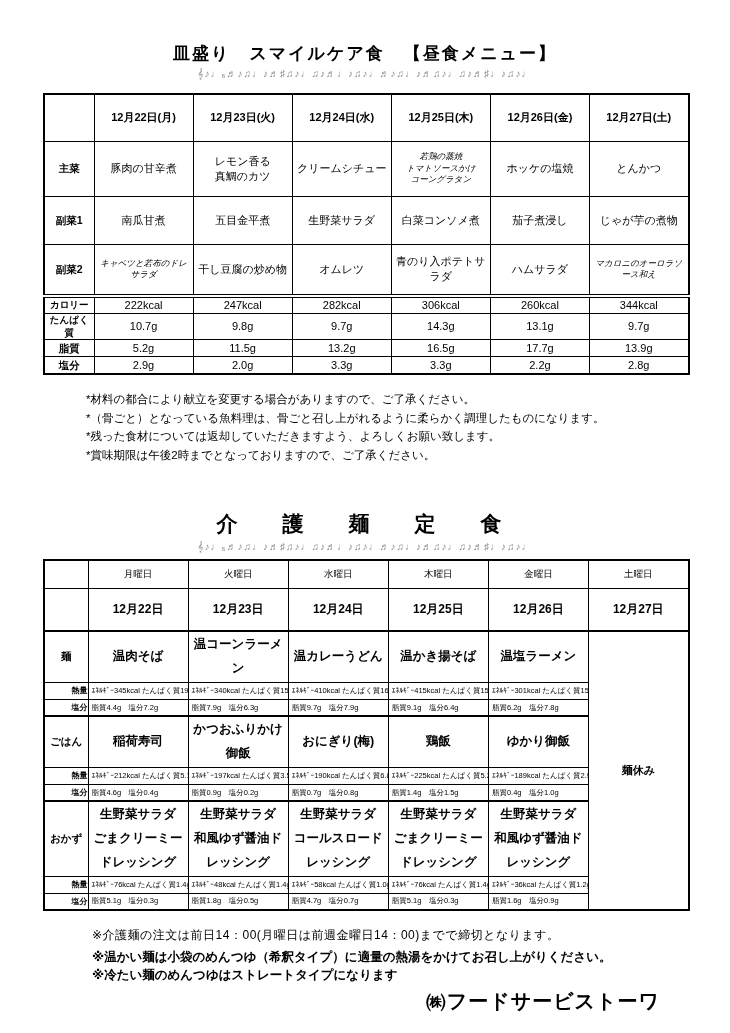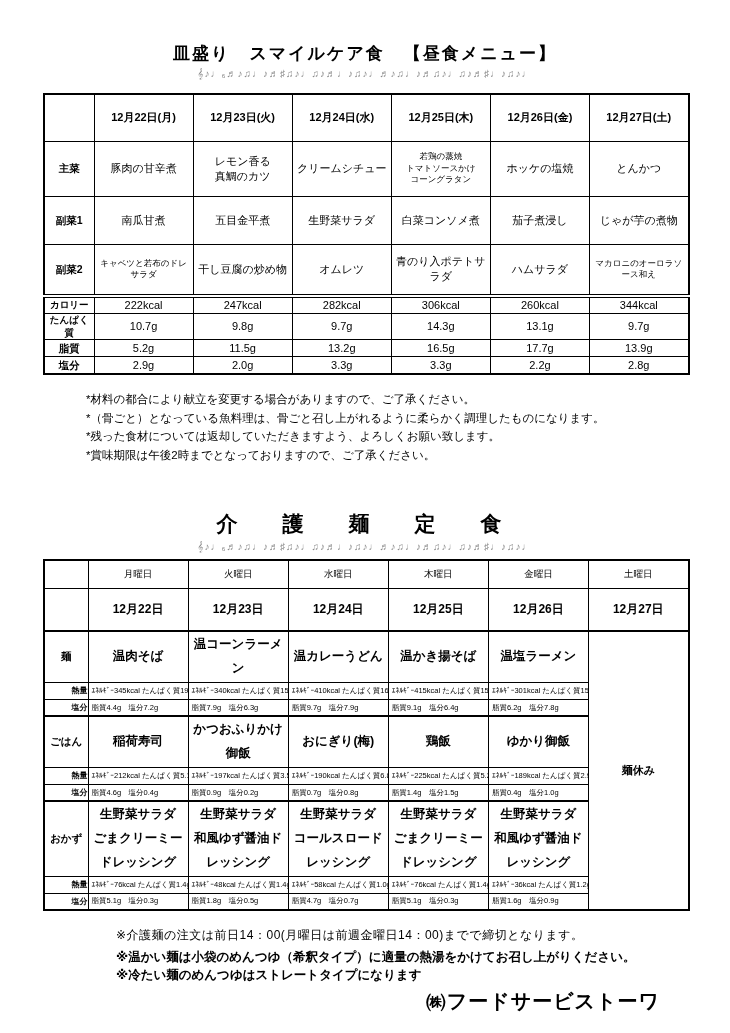--- a/index.html
+++ b/index.html
@@ -19,21 +19,21 @@
 
   
   .t1 { margin:13px 0 0 43px; width:645px; border:2px solid #000; }
   .t1 col.c-lbl { width:50px; }
   .t1 col.c-day { width:99.1px; }
   .t1 td { text-align:center; font-size:11px; line-height:1.35; white-space:pre-line; }
   .t1 td.lbl { font-weight:bold; font-size:10.5px; padding:0 1px; }
   .t1 td.lbl.small { font-size:9.5px; }
   .t1 td.datehead { font-weight:bold; }
   .t1 td.dish { padding:2px 3px; }
-  .t1 td.dish.tiny { font-size:8.5px; }
+  .t1 td.dish.tiny { font-size:8.5px;font-style:italic; }
   .t1 tr.r-hdr  { height:47px;margin-top:24px; }
   .t1 tr.r-main { height:55px; }
   .t1 tr.r-sub1 { height:48px; }
   .t1 tr.r-sub2 { height:52px; }
   .t1 tr.r-val  { height:17px;padding-left:32px; }
   .t1 tr.cal td { border-top:4px double #000; }
 
   .lunch-notes { margin:15px 0 0 86px; font-size:11.5px; line-height:1.62; }
 
   
@@ -52,21 +52,21 @@
   .t2 tr.dishrow.grp td { border-top:2px solid #000; }
   .t2 tr.okzrow { height:58px; }
   .t2 td.glbl { font-size:10.5px; font-weight:bold; }
   .t2 td.dish { font-size:12.5px; font-weight:bold; line-height:1.9; padding:1px 2px; }
   .t2 tr.nutrirow { height:17px; }
   .t2 td.slbl { font-size:8px; font-weight:bold;text-align:right; }
   .t2 td.nutri { font-size:7.5px; text-align:left; padding-left:3px; white-space:nowrap; }
   .t2 td.dashtop { border-top:1px dashed #000; }
   .t2 td.sat { font-size:11px; font-weight:bold; vertical-align:middle; }
 
-  .bottom-notes { margin:16px 0 0 116px; }
+  .bottom-notes { margin:16px 0 0 92px; }
   .bottom-notes .bn0 { font-size:12px; letter-spacing:.5px; margin-bottom:4px; }
   .bottom-notes .bn1, .bottom-notes .bn2 { font-size:12.5px; font-weight:bold; line-height:1.45; }
 
   .company { text-align:right; margin:4px 70px 0 0; font-size:20px; font-weight:bold; letter-spacing:1px; }
 </style>
 </head>
 <body>
 
 <div class="page">
 

